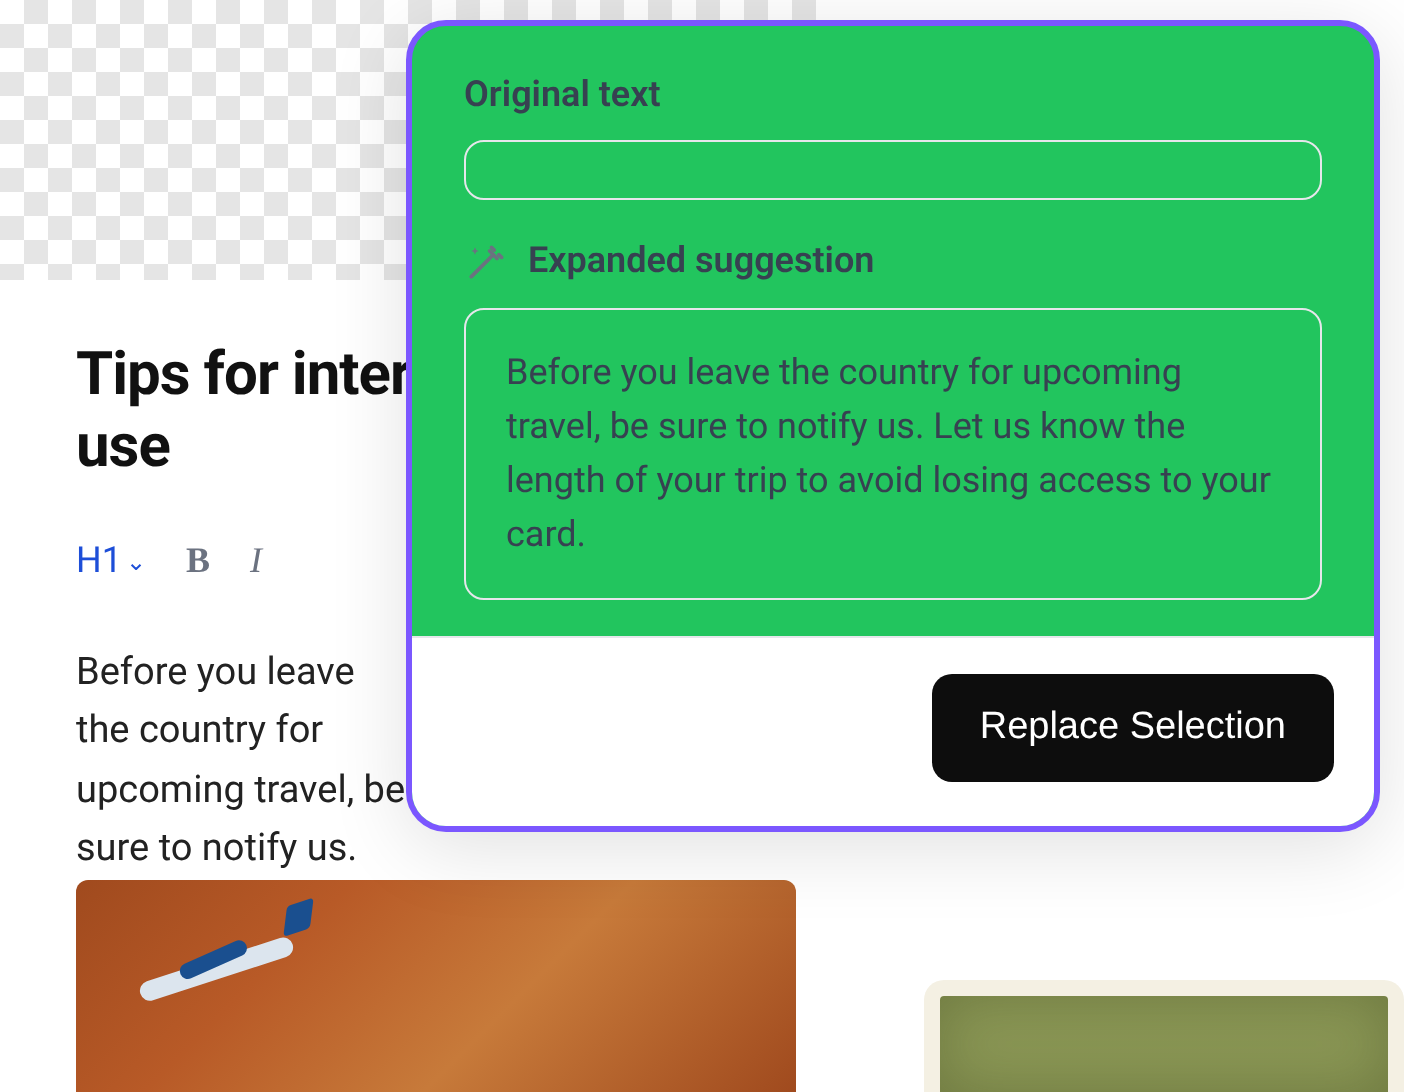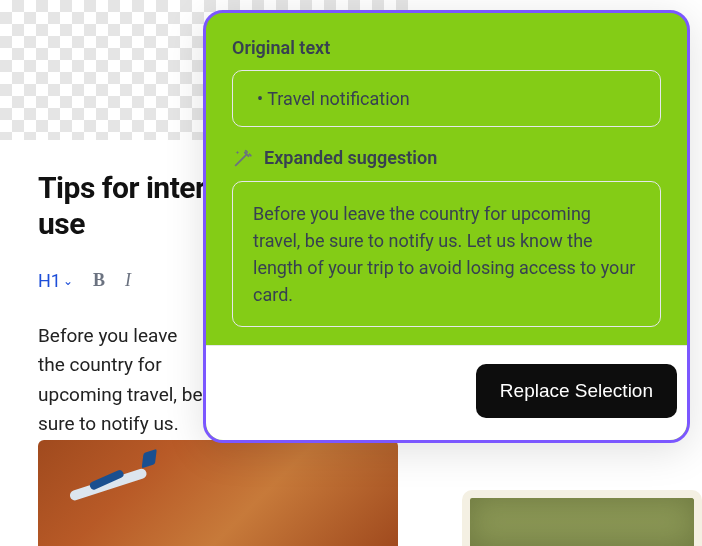--- a/index.html
+++ b/index.html
@@ -98,21 +98,21 @@
       border: 8px solid #f4f0e3;
       border-bottom: none;
       border-radius: 10px 10px 0 0;
       box-shadow: inset 0 0 30px rgba(60,70,30,0.35);
     }
 
     .popover {
       position: absolute;
       left: 203px; top: 10px;
       width: 487px;
-      background: #84cc16;
+      background: #22c55e;
       border: 3px solid #7b57ff;
       border-radius: 20px;
       box-shadow: 0 8px 40px rgba(0,0,0,0.12);
       overflow: hidden;
     }
     .pop-body {
       padding: 24px 26px 18px 26px;
     }
     .pop-label {
       font-size: 18px;
@@ -135,21 +135,21 @@
       line-height: 1.5;
     }
     .card ul { list-style: none; padding-left: 6px; }
     .card li::before { content: "•  "; color:#374151; }
     .card.suggestion {
       padding: 18px 20px;
       margin-top: 12px;
     }
     .footer {
       border-top: 1px solid #e5e7eb;
-      padding: 18px 10px 22px;
+      padding: 18px 20px 22px;
       display: flex;
       justify-content: flex-end;
       background: #fff;
     }
     .btn-primary {
       background: #0d0d0d;
       color: #fff;
       border: none;
       border-radius: 10px;
       padding: 16px 24px;
@@ -184,21 +184,20 @@
     <div class="plane-tail"></div>
   </div>
 </div>
 <div class="img-right"></div>
 
 <div class="popover">
   <div class="pop-body">
     <div class="pop-label">Original text</div>
     <div class="card">
       <ul>
-        <li>Travel notification</li>
       </ul>
     </div>
     <div class="pop-label row">
       <svg class="wand" viewBox="0 0 24 24" fill="none" stroke="#6b7280" stroke-width="2" stroke-linecap="round" stroke-linejoin="round">
         <path d="M15 4l1.5 1.5"></path>
           <path d="M19 8l1.5 1.5"></path>
         <path d="M4 20L16 8l0 0"></path>
           <path d="M14 6l4 4"></path>
         <path d="M6 4l.6 1.4L8 6l-1.4.6L6 8l-.6-1.4L4 6l1.4-.6z" fill="#6b7280" stroke="none"></path>
       </svg>

